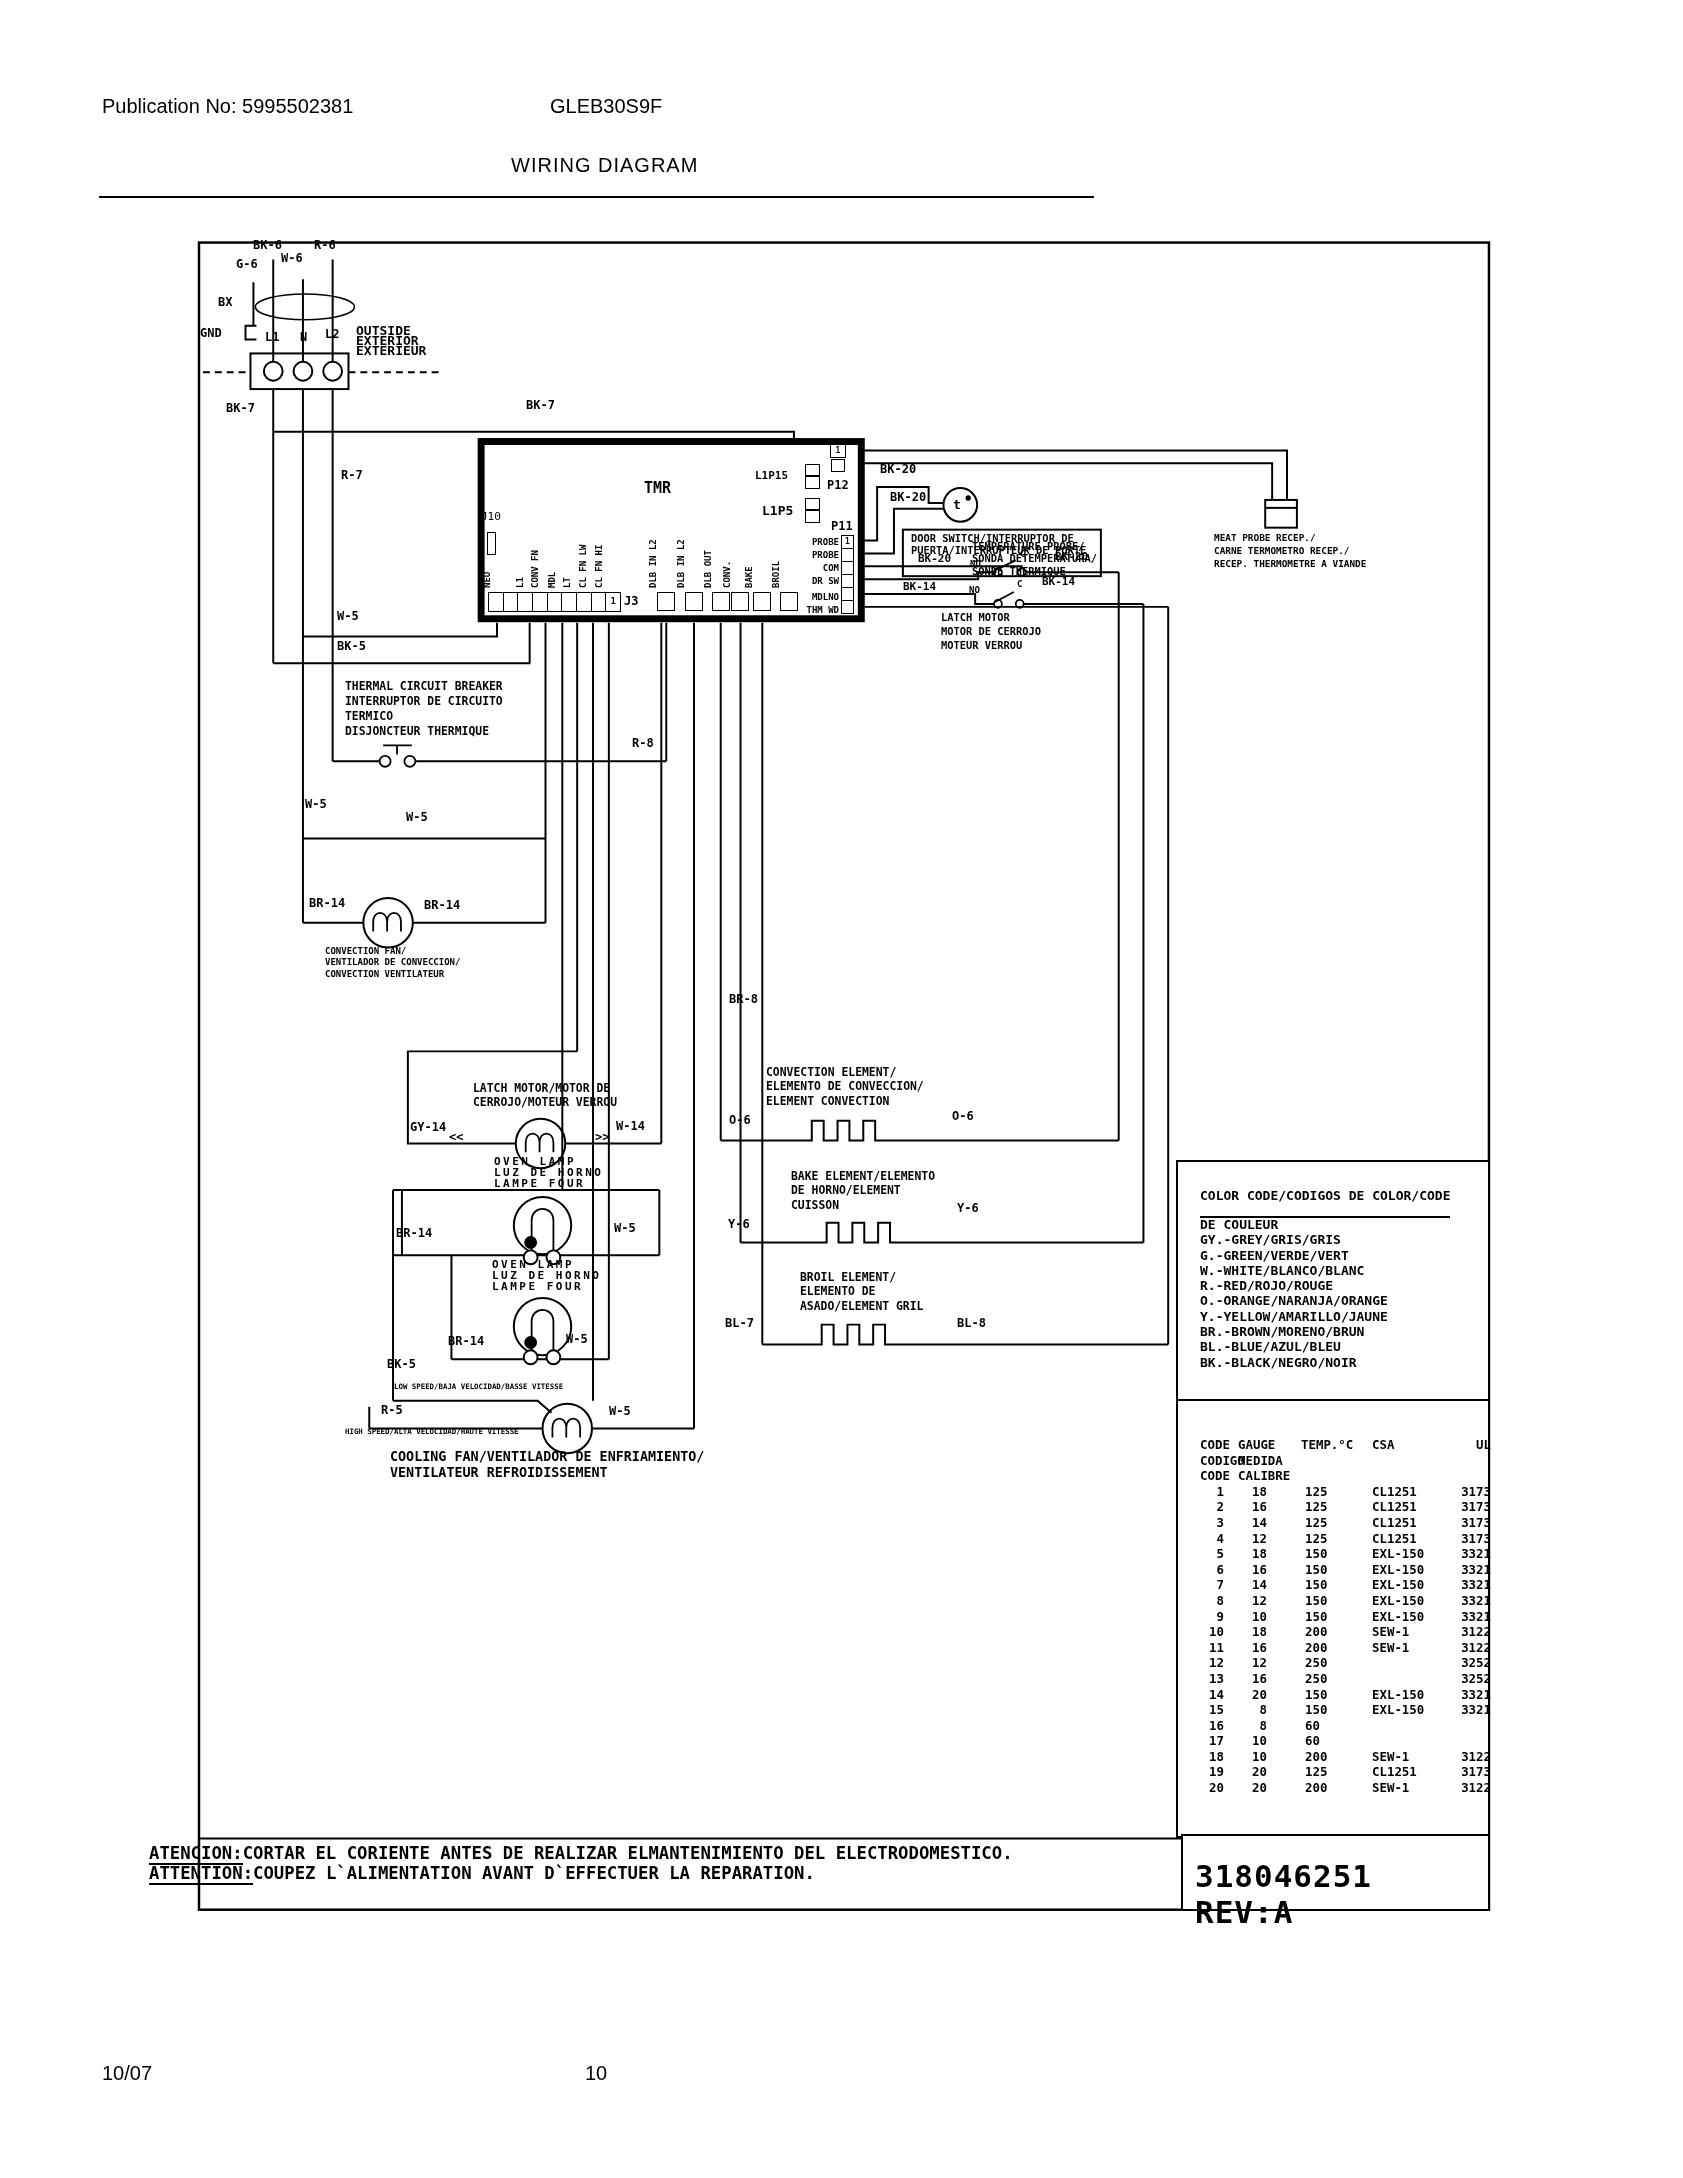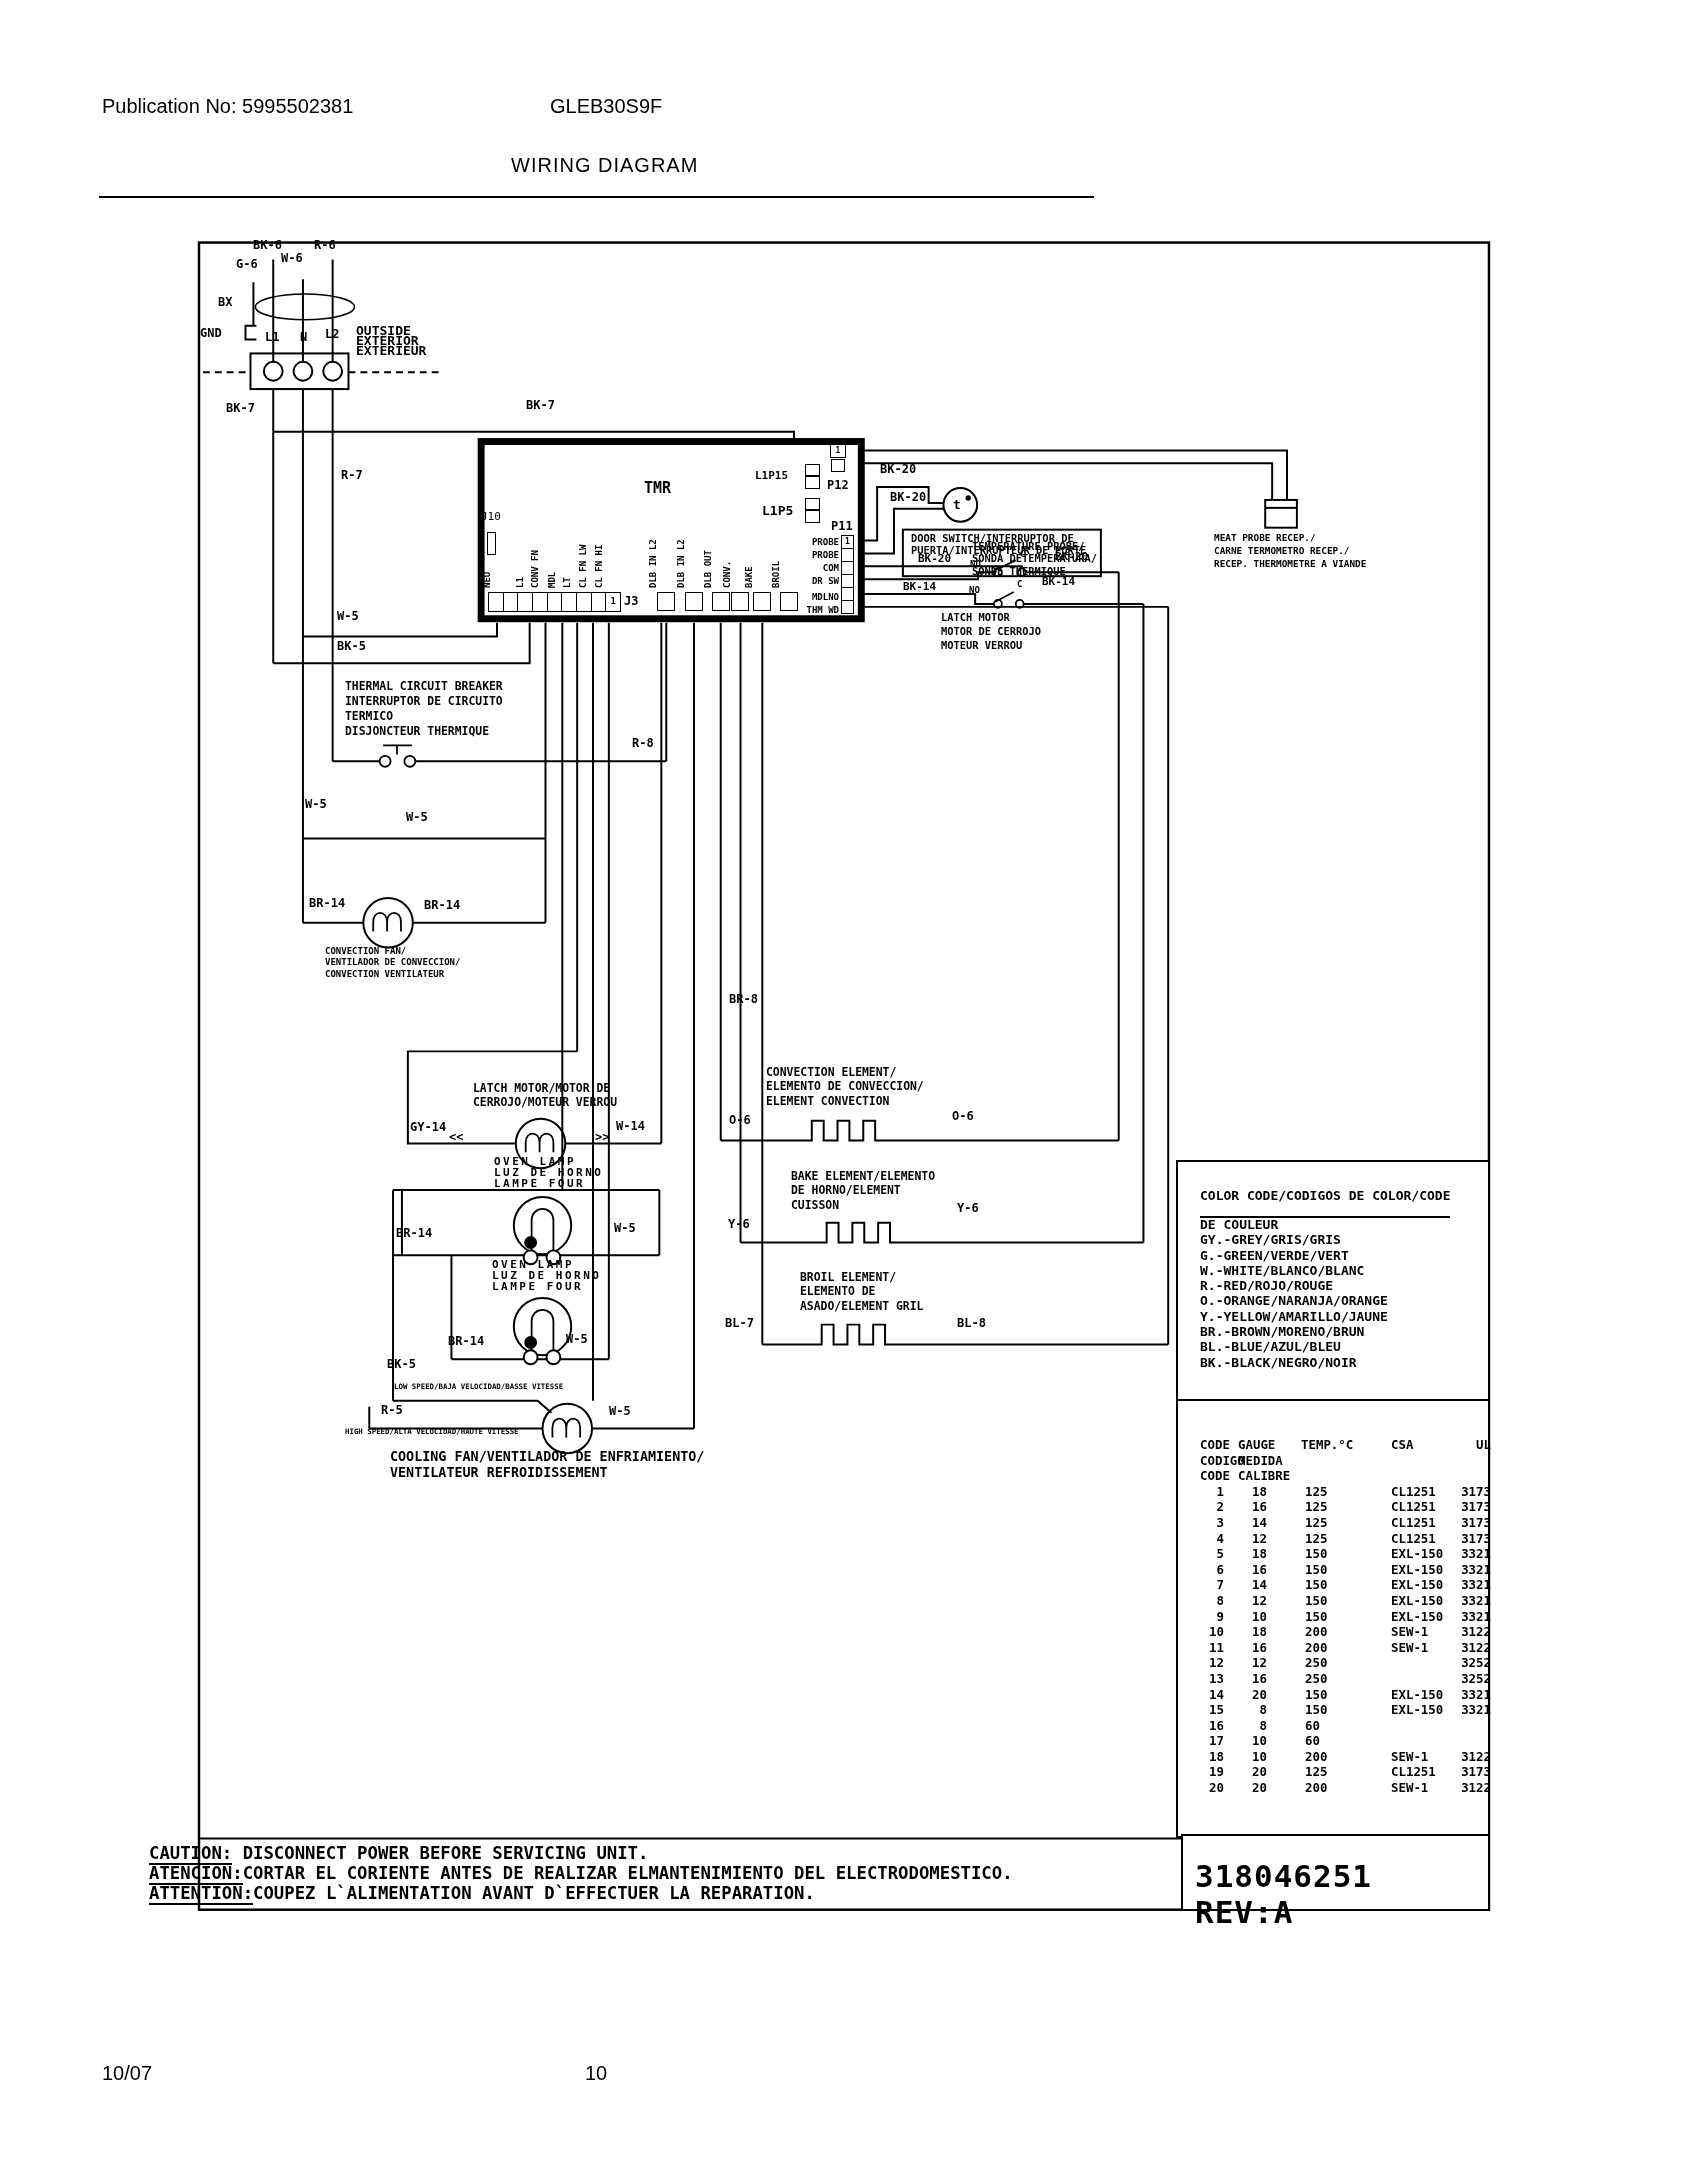--- a/index.html
+++ b/index.html
@@ -28,21 +28,21 @@
             line-height:15.3px;white-space:pre;}
   #cc-divider{position:absolute;left:0;top:237px;width:100%;height:2px;background:#000;}
   #wtable{position:absolute;left:20px;top:275px;font:bold 12.4px "DejaVu Sans Mono",monospace;}
   .trow{display:grid;grid-template-columns:40px 55px 73px 85px 40px;line-height:15.6px;}
   .trow .c1{text-align:left;padding-left:2px;}
   .trow.data .c1{text-align:right;padding-right:14px;}
   .trow .c2{text-align:left;}
   .trow.data .c2{text-align:right;padding-right:26px;}
   .trow .c3{text-align:left;padding-left:8px;}
   .trow.data .c3{padding-left:12px;}
-  .trow .c4{text-align:left;padding-left:6px;margin-left:19px;}
+  .trow .c4{text-align:left;padding-left:6px;}
   .trow .c5{text-align:right;}
   #partbox{position:absolute;left:1181px;top:1834px;width:309px;height:77px;
            border:2px solid #000;box-sizing:border-box;background:#fff;}
   #partnum{position:absolute;left:12px;top:22px;font:bold 31px "DejaVu Sans Mono",monospace;
            letter-spacing:1px;}
   #caution{position:absolute;left:149px;top:1843px;font:bold 17.3px "DejaVu Sans Mono",monospace;
            line-height:20px;}
   #caution .u{border-bottom:2px solid #000;}
   #diagram-title{position:absolute;left:457px;top:278px;font:bold 21px "DejaVu Sans Mono",monospace;
                  letter-spacing:1px;border-bottom:2px solid #000;padding-bottom:7px;}
@@ -478,21 +478,20 @@
           <span class="c1">20</span>
           <span class="c2">20</span>
           <span class="c3">200</span>
           <span class="c4">SEW-1</span>
           <span class="c5">3122</span>
         </div>
       </div>
   </div>
 
   <div id="caution">
-      <div><span class="u">CAUTION:</span><span> DISCONNECT POWER BEFORE SERVICING UNIT.</span></div>
       <div><span class="u">ATENCION:</span><span>CORTAR EL CORIENTE ANTES DE REALIZAR ELMANTENIMIENTO DEL ELECTRODOMESTICO.</span></div>
       <div><span class="u">ATTENTION:</span><span>COUPEZ L`ALIMENTATION AVANT D`EFFECTUER LA REPARATION.</span></div>
     </div>
 
   <div id="partbox">
     <div id="partnum">318046251 REV:A</div>
   </div>
 
   <div class="hdr abs sans" style="left:102px;top:2062px;">10/07</div>
   <div class="hdr abs sans" style="left:585px;top:2062px;">10</div>

